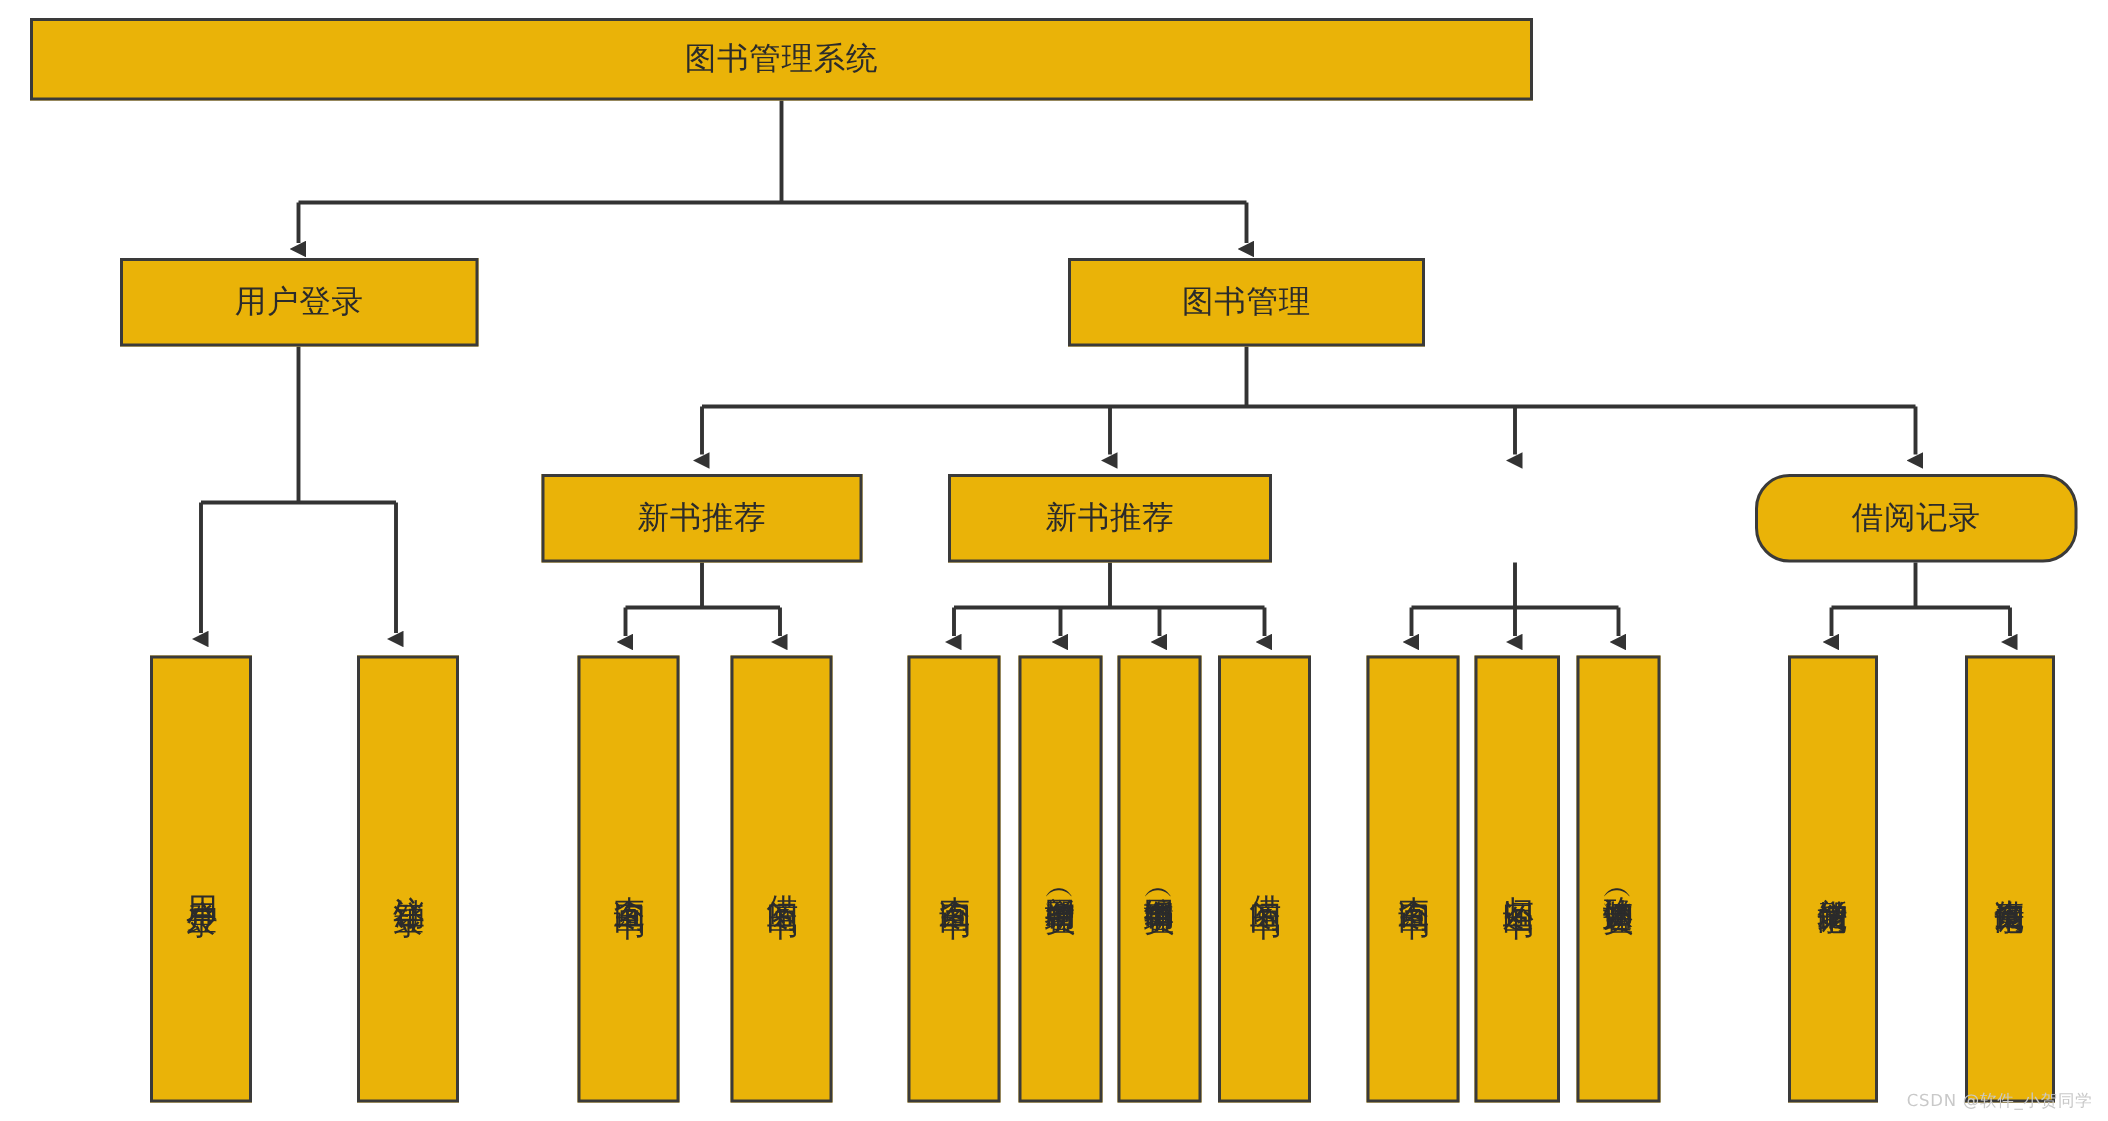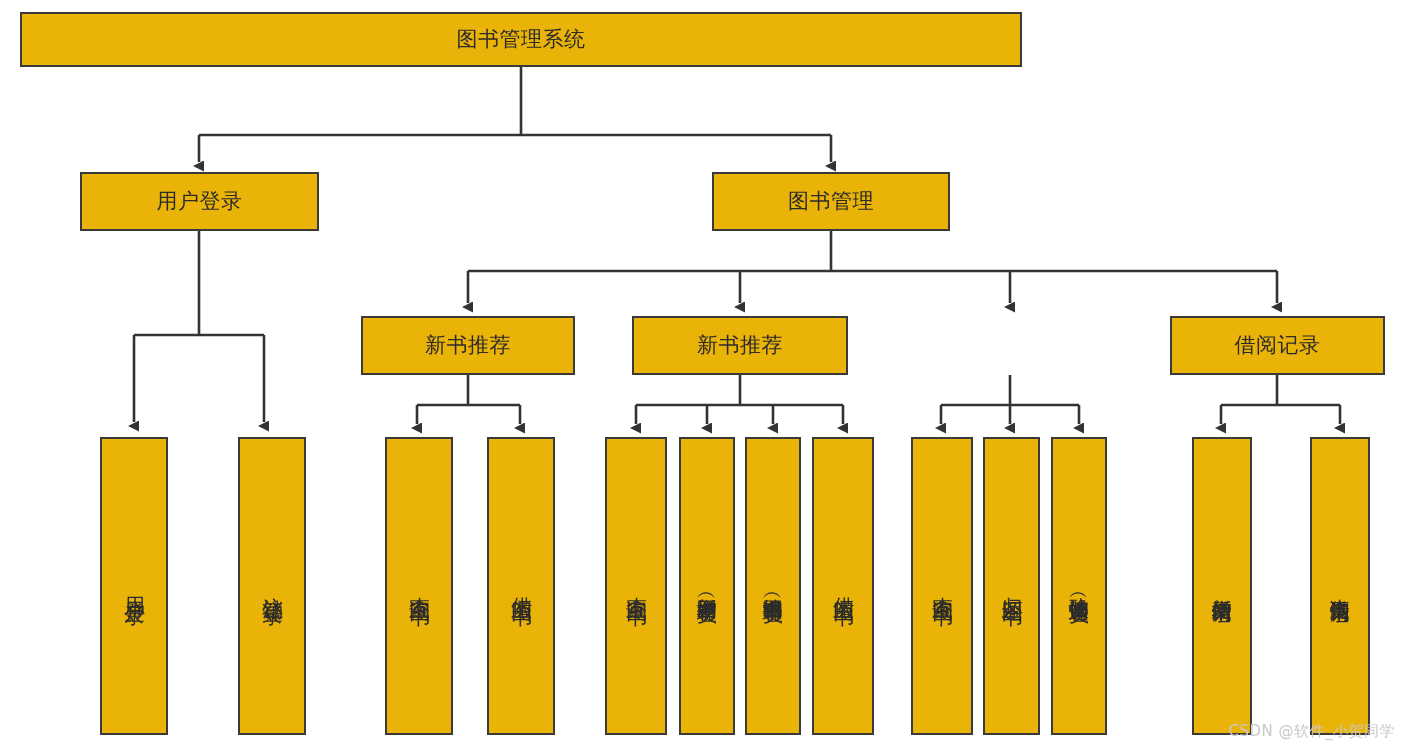--- a/index.html
+++ b/index.html
@@ -50,21 +50,21 @@
     white-space:nowrap;
     max-height:100%;
   }
   .node.vert.narrow .label{
     font-size:20px;
     letter-spacing:1px;
   }
   .watermark{
     position:absolute;
     right:10px;bottom:6px;
-    font-size:15px;
+    font-size:11px;
     color:#c9c9c9;
     letter-spacing:0.5px;
     z-index:3;
     white-space:nowrap;
   }
 </style>
 </head>
 <body>
 
 <div id="diagram">
@@ -131,21 +131,21 @@
   <div class="node" style="left:361px;top:316px;width:214px;height:59px;">
     <span class="label">新书推荐</span>
   </div>
 
   <div class="node" style="left:712px;top:172px;width:238px;height:59px;">
     <span class="label">图书管理</span>
   </div>
   <div class="node" style="left:632px;top:316px;width:216px;height:59px;">
     <span class="label">新书推荐</span>
   </div>
-  <div class="node" style="left:1170px;top:316px;width:215px;height:59px;">
+  <div class="node" style="left:1170px;top:316px;width:215px;height:59px;border-radius:23px;">
     <span class="label">借阅记录</span>
   </div>
 
   <div class="node vert" style="left:100px;top:437px;width:68px;height:298px;">
     <span class="label">用户登录</span>
   </div>
   <div class="node vert" style="left:238px;top:437px;width:68px;height:298px;">
     <span class="label">注销登录</span>
   </div>
 

